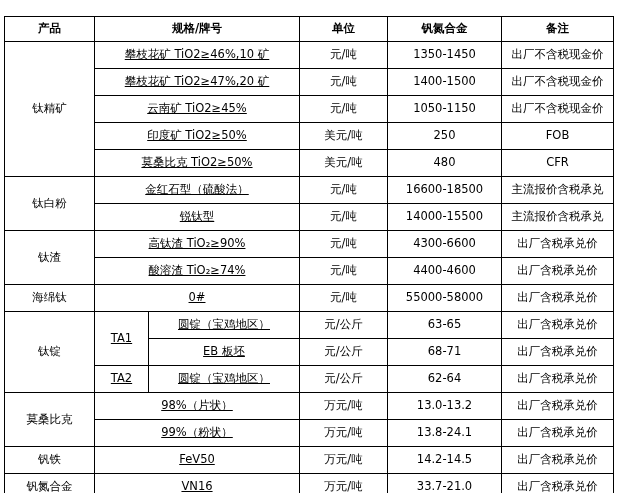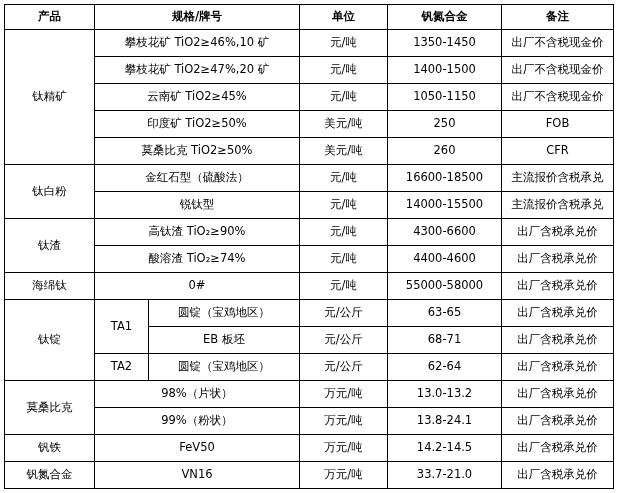--- a/index.html
+++ b/index.html
@@ -10,21 +10,21 @@
   body {
     width: 618px;
     height: 493px;
     font-family: "DejaVu Sans", "Liberation Sans", sans-serif;
     color: #000000;
   }
   #sheet {
     width: 522px;
     height: 493px;
     box-sizing: border-box;
-    padding: 4px 5px 4px 4px;
+    padding: 16px 5px 4px 4px;
   }
   table.price-table {
     border-collapse: collapse;
     width: 609px;
     table-layout: fixed;
   }
   table.price-table td {
     border: 1px solid #000000;
     text-align: center;
     vertical-align: middle;
@@ -38,20 +38,21 @@
     font-weight: bold;
     height: 22px;
     font-size: 12.5px;
   }
   td.group {
     font-weight: normal;
     font-size: 12.5px;
   }
   td.sub {
     font-size: 11.5px;
+    text-decoration: underline;
   }
   tr.datarow td {
     height: 24px;
   }
   .col-a { width: 90px; }
   .col-b1 { width: 54px; }
   .col-b2 { width: 151px; }
   .col-c { width: 88px; }
   .col-d { width: 114px; }
   .col-e { width: 112px; }
@@ -98,21 +99,21 @@
         </tr>
         <tr class="datarow">
           <td class="sub" colspan="2">印度矿 TiO2≥50%</td>
           <td>美元/吨</td>
           <td>250</td>
           <td>FOB</td>
         </tr>
         <tr class="datarow">
           <td class="sub" colspan="2">莫桑比克 TiO2≥50%</td>
           <td>美元/吨</td>
-          <td>260</td>
+          <td>480</td>
           <td>CFR</td>
         </tr>
         <tr class="datarow">
           <td class="group" rowspan="2">钛白粉</td>
           <td class="sub" colspan="2">金红石型（硫酸法）</td>
           <td>元/吨</td>
           <td>16600-18500</td>
           <td>主流报价含税承兑</td>
         </tr>
         <tr class="datarow">

